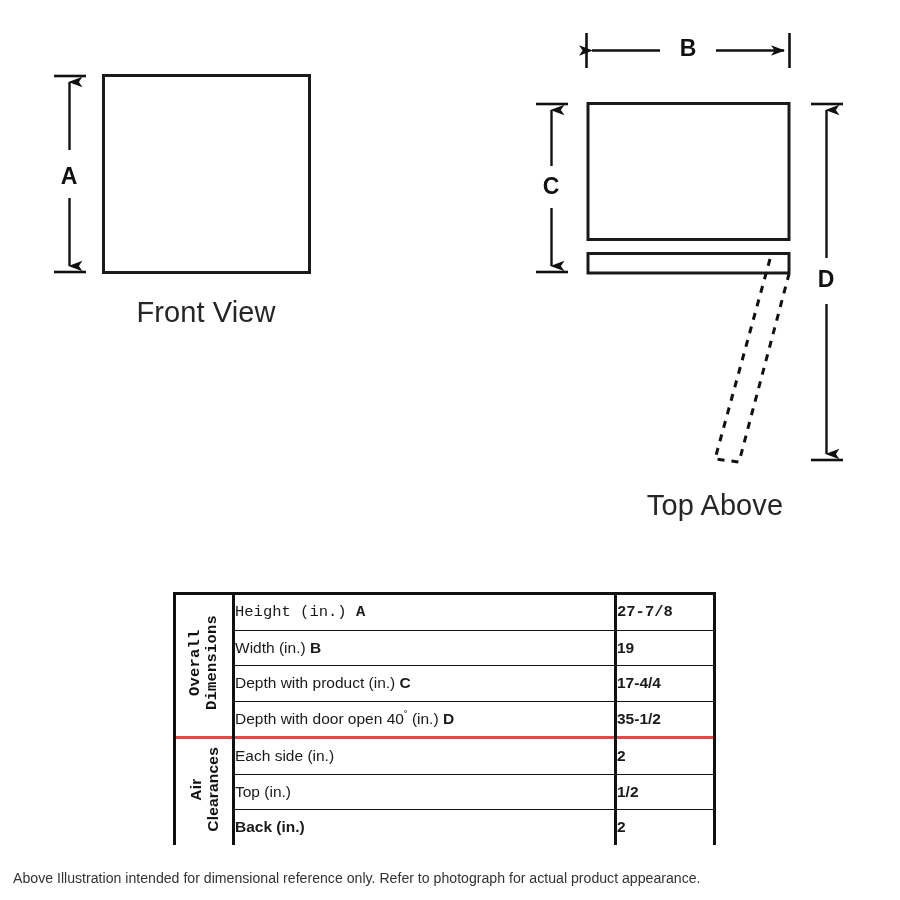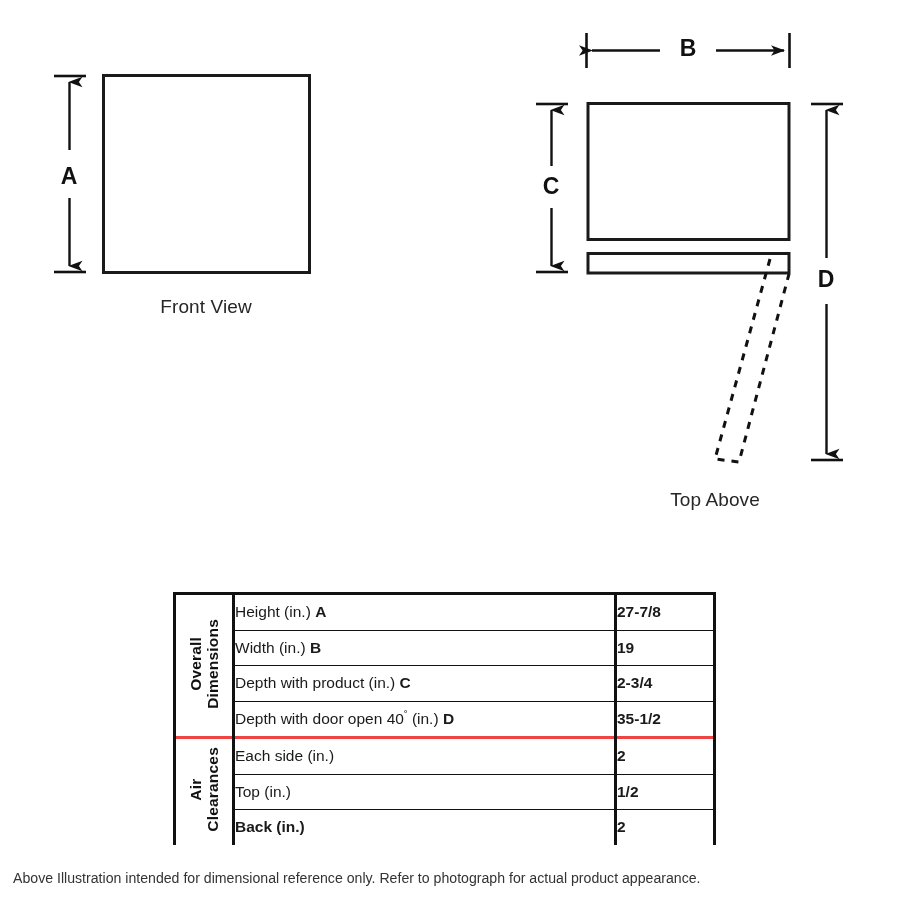--- a/index.html
+++ b/index.html
@@ -29,21 +29,21 @@
     position: absolute;
     left: 0;
     top: 0;
     width: 900px;
     height: 560px;
   }
 
   
   .view-caption {
     position: absolute;
-    font-size: 19px;
+    font-size: 29px;
     font-weight: 400;
     letter-spacing: 0.1px;
     color: #262626;
     white-space: nowrap;
     text-align: center;
   }
   #front-view-caption {
     left: 106px;
     top: 296px;
     width: 200px;
@@ -124,21 +124,21 @@
   tr.spec-row td.spec-label-cell,
   tr.spec-row td.spec-value-cell {
     border-bottom: 1.5px solid #111;
   }
   tr.spec-row.group-last td.spec-label-cell,
   tr.spec-row.group-last td.spec-value-cell {
     border-bottom: none;
   }
 
   
-  tr.row-top td { border-top: 3px solid #111; }
+  tr.row-top td { border-top: 3px solid #111; font-family: Liberation Mono, monospace; }
   tr.row-bottom td { border-bottom: 3px solid #111; font-weight: bold; }
 
   
   tr.group-divider td {
     border-top: 3px solid #ef4444;
   }
 
   .bold-ref { font-weight: bold; }
   .deg-mark {
     font-size: 11px;
@@ -244,21 +244,21 @@
         </td>
         <td class="spec-label-cell"><span>Height (in.)</span> <span class="bold-ref">A</span></td>
         <td class="spec-value-cell">27-7/8</td>
       </tr>
       <tr class="spec-row">
         <td class="spec-label-cell"><span>Width (in.)</span> <span class="bold-ref">B</span></td>
         <td class="spec-value-cell">19</td>
       </tr>
       <tr class="spec-row">
         <td class="spec-label-cell"><span>Depth with product (in.)</span> <span class="bold-ref">C</span></td>
-        <td class="spec-value-cell">2-3/4</td>
+        <td class="spec-value-cell">17-4/4</td>
       </tr>
       <tr class="spec-row group-last">
         <td class="spec-label-cell"><span>Depth with door open 40</span><span class="deg-mark">˚</span><span> (in.)</span> <span class="bold-ref">D</span></td>
         <td class="spec-value-cell">35-1/2</td>
       </tr>
 
       <tr class="spec-row group-divider">
         <td class="group-label-cell" rowspan="3">
           <span class="group-label-inner"><span>Air</span><br><span>Clearances</span></span>
         </td>

